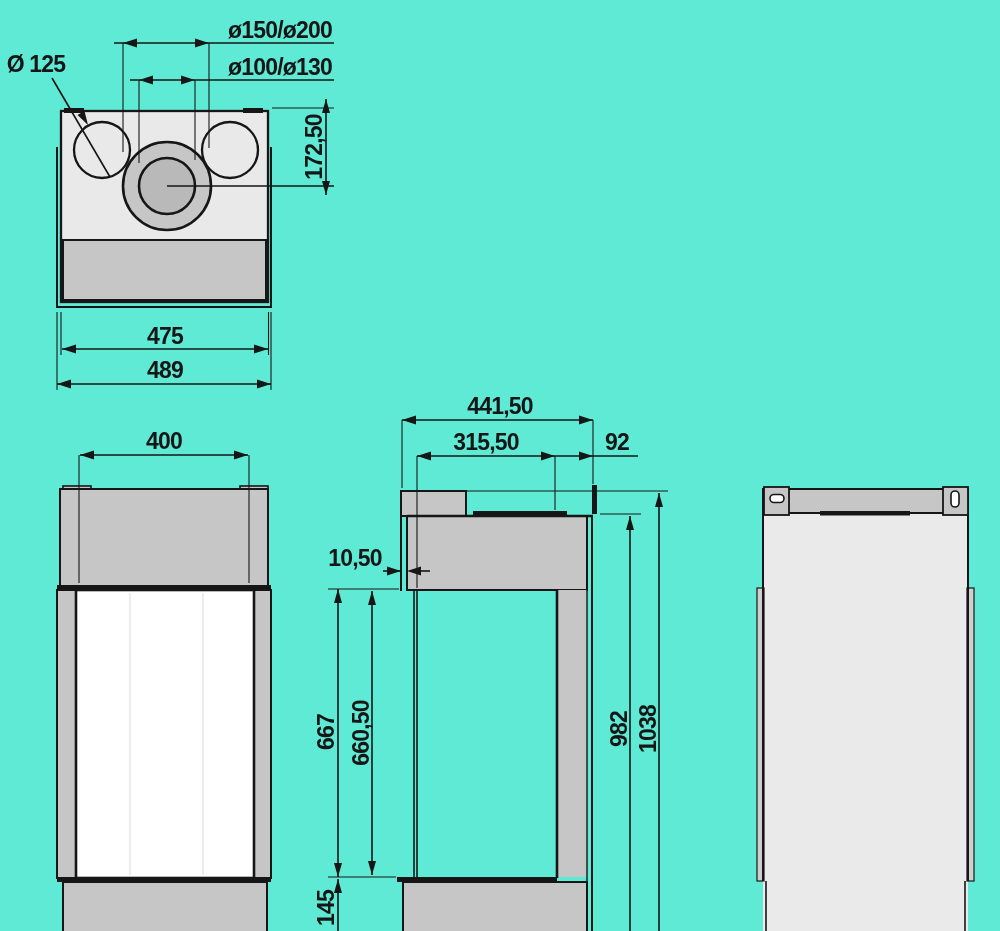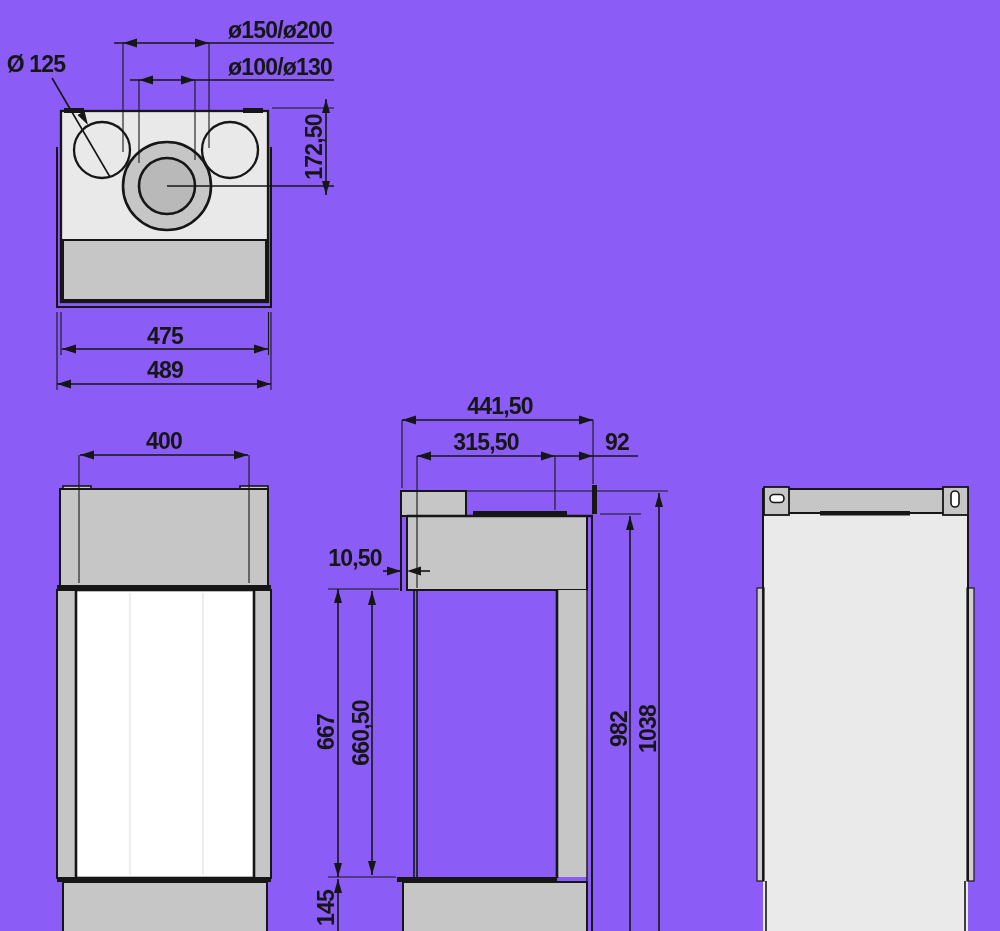--- a/index.html
+++ b/index.html
@@ -1,16 +1,16 @@
 <!DOCTYPE html>
 <html><head>
 <meta charset="utf-8">
 <style>
   html,body{margin:0;padding:0;background:#fff;}
-  .stage{position:relative;width:1000px;height:931px;background:#8b5cf6;overflow:hidden;
+  .stage{position:relative;width:1000px;height:931px;background:#5eead4;overflow:hidden;
          font-family:"Liberation Sans",sans-serif;}
   svg{display:block;}
   .ln{stroke:#161616;fill:none;}
   .s1{stroke-width:1.1;}
   .s15{stroke-width:1.6;}
   .s2{stroke-width:2;}
   .s22{stroke-width:2.3;}
   .s24{stroke-width:2.6;}
   .fill-light{fill:#e9e9e9;}
   .fill-mid{fill:#c6c6c6;}

